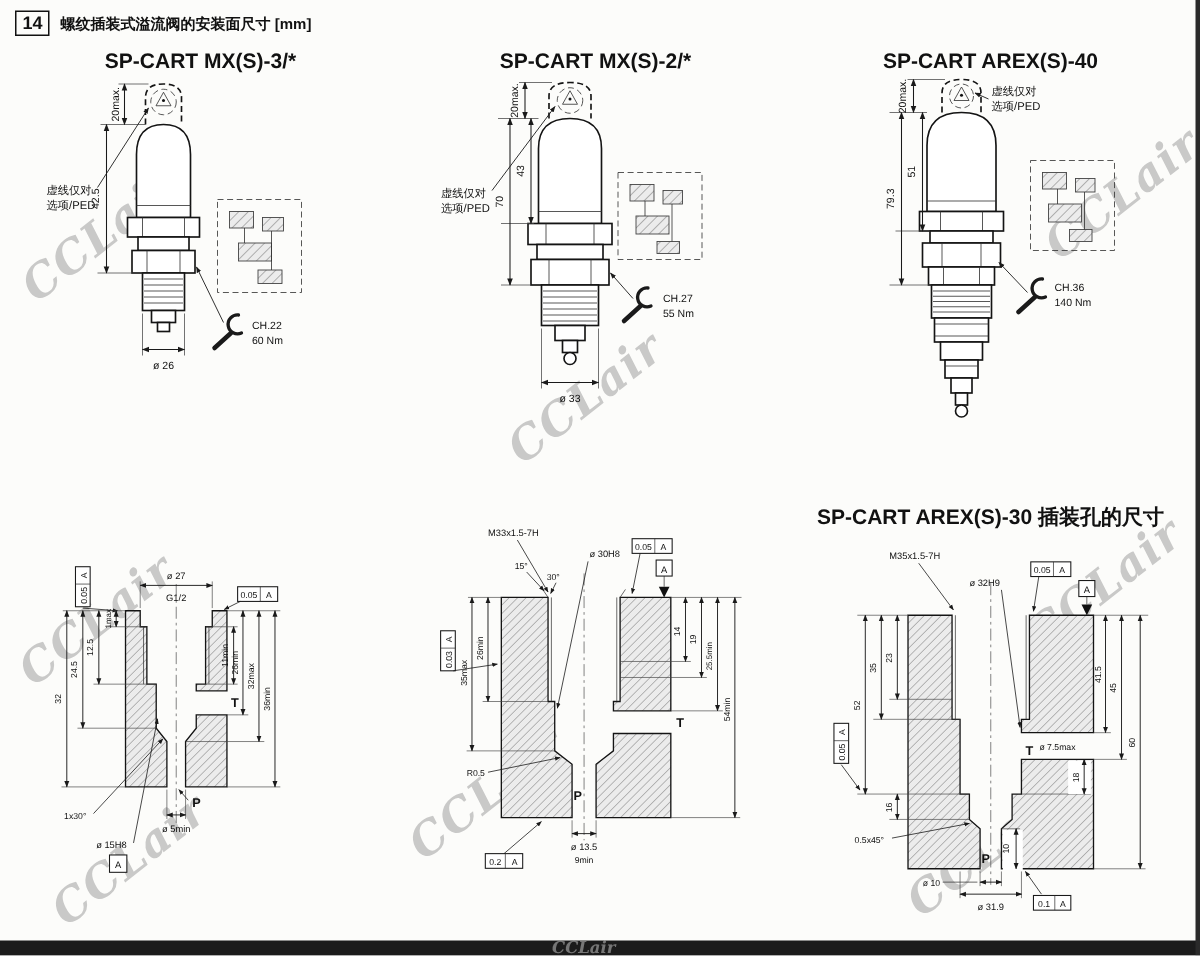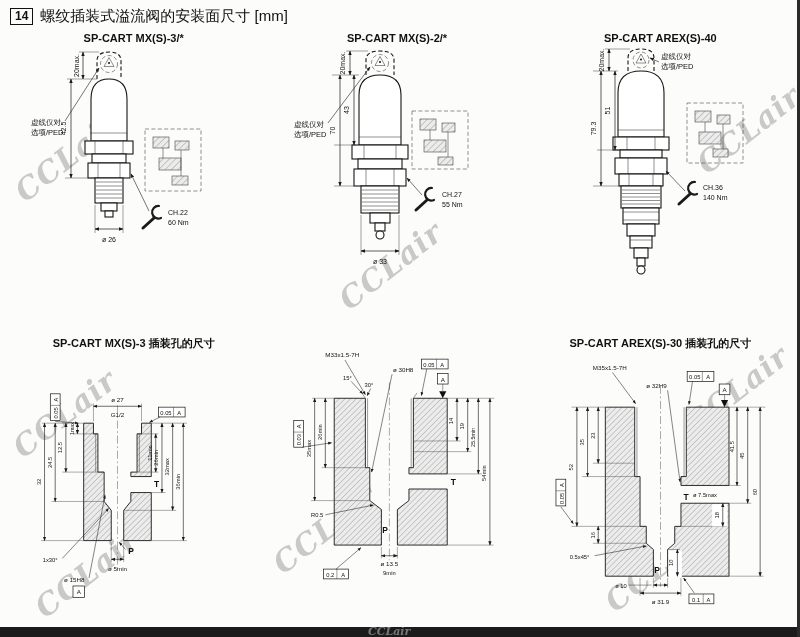--- a/index.html
+++ b/index.html
@@ -1,25 +1,25 @@
 <!DOCTYPE html>
 <html><head>
 <meta charset="utf-8">
 <style>
   *{margin:0;padding:0;box-sizing:border-box}
   html,body{background:#9a9a9a}
   .page{position:relative;width:800px;height:637px;background:#fcfcfa;font-family:"Liberation Sans",sans-serif;color:#111;overflow:hidden;margin:0 auto}
   .hdr{position:absolute;top:7px;left:10px;display:flex;align-items:center;gap:7px;z-index:3}
   .numbox{border:1.6px solid #111;font-weight:bold;font-size:12px;padding:0 4px;line-height:15px}
-  .ptitle{font-weight:normal;font-size:15px}
+  .ptitle{font-weight:bold;font-size:10px}
   .row{position:absolute;left:2px;right:8px;display:flex;z-index:2}
   .row1{top:32px;height:300px}
   .row2{top:336px;height:294px}
   .cell{flex:1 1 0;display:flex;flex-direction:column;align-items:center}
-  .fig-title{font-weight:bold;font-size:11px;margin-bottom:1px;white-space:nowrap}
+  .fig-title{font-weight:bold;font-size:14px;margin-bottom:1px;white-space:nowrap}
   svg{display:block}
   svg text{font-family:"Liberation Sans",sans-serif;fill:#111}
   .t{font-size:7px}.t65{font-size:6.5px}.t6{font-size:6px}.lbl{font-size:7.5px}
   .pt{font-size:9.5px;font-weight:bold}
   .ol{fill:#fff;stroke:#141414;stroke-width:1.1}
   .oln{fill:none;stroke:#141414;stroke-width:1.1}
   .hp{stroke:#141414;stroke-width:1}
   .thin{fill:none;stroke:#333;stroke-width:.55}
   .dash{stroke-dasharray:4 2.4}
   .cl{fill:none;stroke:#555;stroke-width:.55;stroke-dasharray:9 3 2 3}
@@ -318,21 +318,20 @@
           <line class="thin" x1="170" y1="77" x2="170" y2="87"></line>
             <line class="thin" x1="188" y1="79" x2="188" y2="104"></line>
         </g>
       </svg>
     </div>
   </div>
 
   <div class="row row2">
 
     <div class="cell">
-      <div class="fig-title">SP-CART MX(S)-3 插装孔的尺寸</div>
       <svg width="235" height="258" viewBox="0 0 256 290">
         <defs>
           <marker id="m4" viewBox="0 0 10 10" refX="9" refY="5" markerWidth="7" markerHeight="7" orient="auto-start-reverse">
               <path d="M0,1.2 L10,5 L0,8.8 z" fill="#1a1a1a"></path>
             </marker>
           <pattern id="h4" width="4.5" height="4.5" patternTransform="rotate(45)" patternUnits="userSpaceOnUse">
               <rect width="4.5" height="4.5" fill="#ececec"></rect>
               <line x1="0" y1="0" x2="0" y2="4.5" stroke="#9a9a9a" stroke-width="1"></line>
             </pattern>
         </defs>

